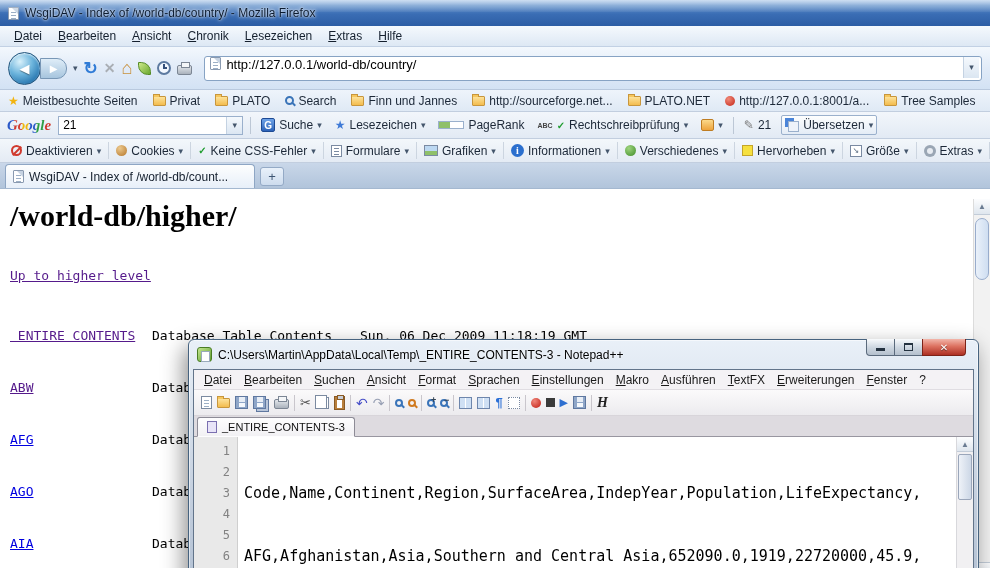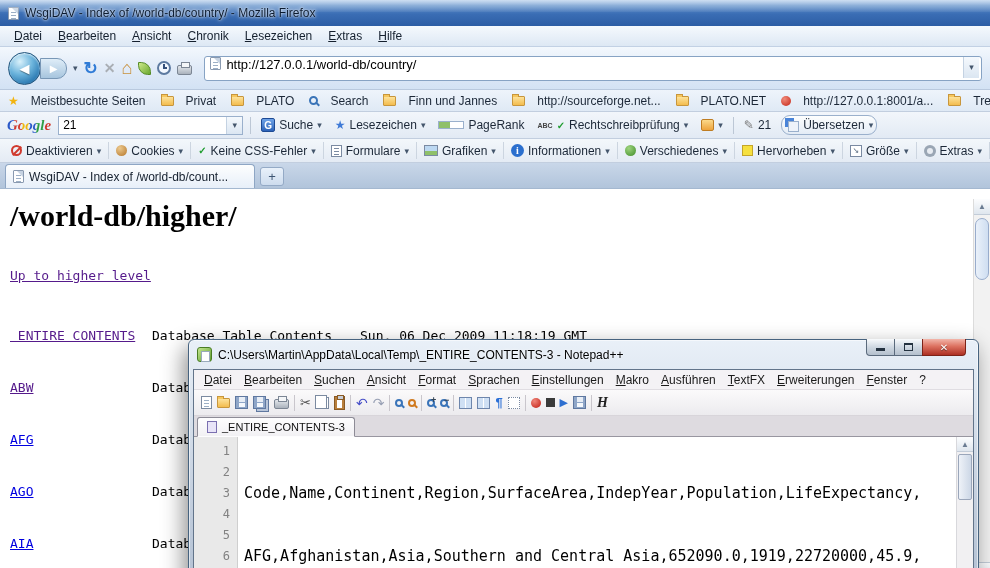--- a/index.html
+++ b/index.html
@@ -48,21 +48,21 @@
   .i-print{width:15px;height:10px;background:linear-gradient(#e3e7ec,#aab2bc);border:1px solid #7c8694;border-radius:2px;position:relative;margin-top:3px}
   .i-print::before{content:"";position:absolute;top:-4px;left:3px;width:7px;height:4px;background:#f4f6f8;border:1px solid #7c8694}
   .urlbar{flex:1;height:25px;margin-left:6px;background:#fff;border:1px solid #87a3c4;border-radius:3px;
     display:flex;align-items:flex-start;gap:5px;padding:0 2px 0 5px}
   .urlbar input{flex:1;border:none;outline:none;font-size:13px;color:#000;background:transparent;font-family:"Liberation Sans",sans-serif}
   .url-dd{width:16px;height:21px;border-left:1px solid #c4d2e2;background:linear-gradient(#f5f9fd,#dbe6f2);
     display:flex;align-items:center;justify-content:center}
 
   .ff-bookmarks{height:22px;background:linear-gradient(#eef4fb,#dfe9f5);border-bottom:1px solid #c2cedf;
     display:flex;align-items:center;gap:15px;padding:0 8px;font-size:12px;color:#1c2838;white-space:nowrap}
-  .bm{display:flex;align-items:center;gap:12px}
+  .bm{display:flex;align-items:center;gap:4px}
   .folder{width:13px;height:10px;background:linear-gradient(#fde29a,#f3bc4e);border:1px solid #c8963c;border-radius:1px;position:relative;margin-top:1px}
   .folder::before{content:"";position:absolute;top:-3px;left:-1px;width:5px;height:2px;background:#f6c75e;border:1px solid #c8963c;border-bottom:none}
   .i-star{color:#f2b410;font-size:12px;line-height:1}
   .i-star::before{content:"★"}
   .i-star.blue{color:#3f7ad6}
   .i-dot{width:10px;height:10px;border-radius:50%;background:radial-gradient(circle at 35% 30%,#f08a7a,#c42415)}
   .i-mag{width:9px;height:9px;border:2px solid #3a74b8;border-radius:50%;position:relative}
   .i-mag::after{content:"";position:absolute;width:5px;height:2px;background:#3a74b8;transform:rotate(45deg);right:-4px;bottom:-2px}
 
   .ff-google{height:27px;background:linear-gradient(#f2f6fb,#e2eaf4);border-bottom:1px solid #c2cedf;
@@ -83,21 +83,21 @@
   .i-abc{font:bold 7px "Liberation Sans",sans-serif;color:#444}
   .i-abc::before{content:"ABC"}
   .i-chk{color:#1f9d2f;font-weight:bold;font-size:10px}
   .i-chk::before{content:"✓"}
   .i-orange{width:13px;height:12px;background:linear-gradient(#fbd98a,#eda33c);border:1px solid #bf7d22;border-radius:2px}
   .i-pencil{color:#777;font-size:12px}
   .i-pencil::before{content:"✎"}
   .i-tr{width:14px;height:14px;position:relative}
   .i-tr::before{content:"";position:absolute;left:0;top:0;width:9px;height:9px;background:#4a84d8}
   .i-tr::after{content:"";position:absolute;right:0;bottom:0;width:9px;height:9px;background:#eef3fa;border:1px solid #9ab0cc}
-  .raised{border:1px solid #9ab0cc;border-radius:9px;background:linear-gradient(#fdfefe,#e4ecf6)}
+  .raised{border:1px solid #9ab0cc;border-radius:2px;background:linear-gradient(#fdfefe,#e4ecf6)}
 
   .ff-webdev{height:24px;background:linear-gradient(#f3f7fb,#e4ebf4);border-bottom:1px solid #c2cedf;
     display:flex;align-items:center;padding-left:4px;font-size:12px;color:#1c2838;white-space:nowrap}
   .wd{display:flex;align-items:center;gap:4px;padding:0 7px;border-right:1px solid #ccd5e0;height:17px}
   .i-ban{width:11px;height:11px;border-radius:50%;border:2px solid #d03a2e;position:relative}
   .i-ban::after{content:"";position:absolute;left:-2px;top:3px;width:12px;height:2px;background:#d03a2e;transform:rotate(-45deg)}
   .i-cookie{width:11px;height:11px;border-radius:50%;background:radial-gradient(circle at 35% 30%,#ecc98e,#b5762a)}
   .i-form{width:11px;height:12px;background:#fff;border:1px solid #7a8aa2;position:relative}
   .i-form::after{content:"";position:absolute;left:2px;right:2px;top:2px;height:1px;background:#7a8aa2;box-shadow:0 3px 0 #7a8aa2,0 6px 0 #7a8aa2}
   .i-img{width:14px;height:11px;background:linear-gradient(#bcd8f2 55%,#8fc06a 55%);border:1px solid #7a8aa2}

